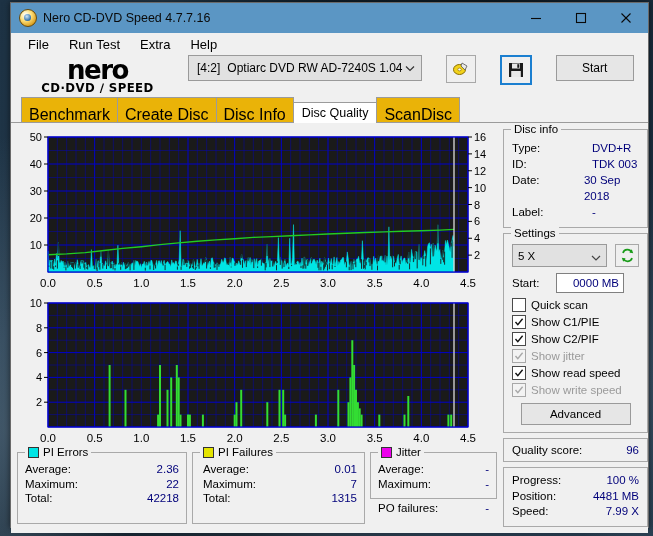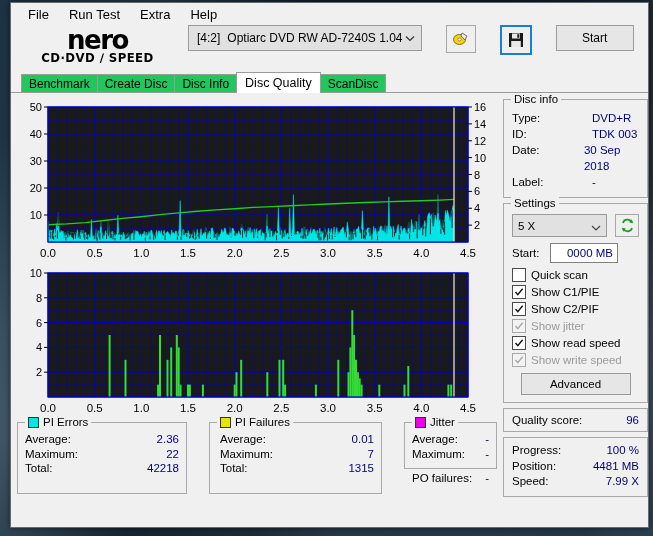--- a/index.html
+++ b/index.html
@@ -93,40 +93,40 @@
     width:76px;height:24px;background:#e6e6e6;border:1px solid #9a9a9a;
     display:flex;align-items:center;justify-content:center;font-size:12px;color:#000;flex:0 0 auto;
   }
 
   
   .tabstrip{
     height:20px;display:flex;align-items:flex-end;padding-left:10px;gap:0;
     background:#f0f0f0;flex:0 0 auto;
   }
   .tab{
-    font-size:12px;color:#000;padding:3px 7px 2px 7px;
-    border:1px solid #9b9b9b;border-bottom:none;background:#22c55e;
+    font-size:16px;color:#000;padding:10px 7px 2px 7px;
+    border:1px solid #9b9b9b;border-bottom:none;background:#eab308;
     margin-right:-1px;position:relative;line-height:13px;
   }
   .tab.active{background:#fff;font-size:12.5px;padding:4px 8px 3px 8px;z-index:3;}
 
   
   .content{
     flex:1 1 auto;display:flex;padding:0 6px 6px 6px;gap:6px;background:#f0f0f0;
     border-top:1px solid #9b9b9b;margin-top:-1px;padding-top:6px;position:relative;
   }
   .leftcol{width:480px;display:flex;flex-direction:column;gap:3px;}
   .rightcol{flex:1 1 auto;display:flex;flex-direction:column;gap:5px;}
 
   
   .chartwrap{position:relative;background:#f0f0f0;}
   .chartwrap svg{display:block;}
 
   
-  .statsrow{display:flex;gap:22px;height:72px;}
+  .statsrow{display:flex;gap:5px;height:72px;}
   .grp{
     border:1px solid #a9a9a9;background:#f0f0f0;position:relative;
     padding:9px 7px 4px 7px;
   }
   .grp > .lg{
     position:absolute;top:-7px;left:7px;background:#f0f0f0;padding:0 3px;
     font-size:11.5px;color:#000;display:flex;align-items:center;gap:4px;white-space:nowrap;
   }
   .sw{width:9px;height:9px;border:1px solid #333;display:inline-block;}
   .kv{display:flex;justify-content:space-between;font-size:11.5px;line-height:14.5px;color:#000;}
@@ -156,21 +156,21 @@
     width:88px;height:21px;background:#e1e1e1;border:1px solid #9a9a9a;
     font-size:11.5px;font-family:"Liberation Sans",sans-serif;color:#000;
     padding-left:5px;display:flex;align-items:center;position:relative;
   }
   .fakesel .chev2{position:absolute;right:5px;top:6px;}
   .inp{
     width:62px;height:18px;border:1px solid #808080;background:#fff;
     font-size:11.5px;color:#00007a;display:flex;align-items:center;justify-content:flex-end;
     padding-right:4px;
   }
-  .rowse{display:flex;align-items:center;margin-top:6px;}
+  .rowse{display:flex;align-items:center;gap:6px;margin-top:6px;}
   .rowse .lbl{width:38px;font-size:11.5px;color:#000;}
   .cbrow{display:flex;align-items:center;gap:5px;margin-top:3px;font-size:11.5px;color:#000;}
   .cb{width:12px;height:12px;border:1px solid #4a4a4a;background:#fff;
       display:flex;align-items:center;justify-content:center;flex:0 0 auto;}
   .cb.dis{border-color:#a8a8a8;background:#f3f3f3;}
   .cbrow.dis{color:#9a9a9a;}
   .advbtn{
     width:108px;height:20px;margin:6px auto 0 auto;background:#e6e6e6;border:1px solid #9a9a9a;
     display:flex;align-items:center;justify-content:center;font-size:11.5px;color:#000;
   }
@@ -182,20 +182,42 @@
   .ppanel{border:1px solid #a9a9a9;background:#f0f0f0;padding:5px 8px 6px 8px;}
   .ppanel .kv{line-height:15.5px;}
 </style>
 </head>
 <body>
 
 <div id="desktop"></div>
 
 <div id="win">
 
+  <div class="titlebar">
+    <div class="tbicon"></div>
+    <div class="ttl">Nero CD-DVD Speed 4.7.7.16</div>
+    <div class="wbtns">
+      <div class="wbtn">
+        <svg width="12" height="12" viewBox="0 0 12 12">
+            <line x1="1" y1="6.5" x2="11" y2="6.5" stroke="#0a0a0a" stroke-width="1.1"></line>
+          </svg>
+      </div>
+      <div class="wbtn">
+        <svg width="12" height="12" viewBox="0 0 12 12">
+            <rect x="1.5" y="1.5" width="9" height="9" fill="none" stroke="#0a0a0a" stroke-width="1.1"></rect>
+          </svg>
+      </div>
+      <div class="wbtn close">
+        <svg width="12" height="12" viewBox="0 0 12 12">
+            <line x1="1.5" y1="1.5" x2="10.5" y2="10.5" stroke="#0a0a0a" stroke-width="1.1"></line>
+            <line x1="10.5" y1="1.5" x2="1.5" y2="10.5" stroke="#0a0a0a" stroke-width="1.1"></line>
+          </svg>
+      </div>
+    </div>
+  </div>
 
   <div class="menubar">
     <div class="menuitem">File</div>
     <div class="menuitem">Run Test</div>
     <div class="menuitem">Extra</div>
     <div class="menuitem">Help</div>
   </div>
 
   <div class="toolbar">
     <div class="logo">

